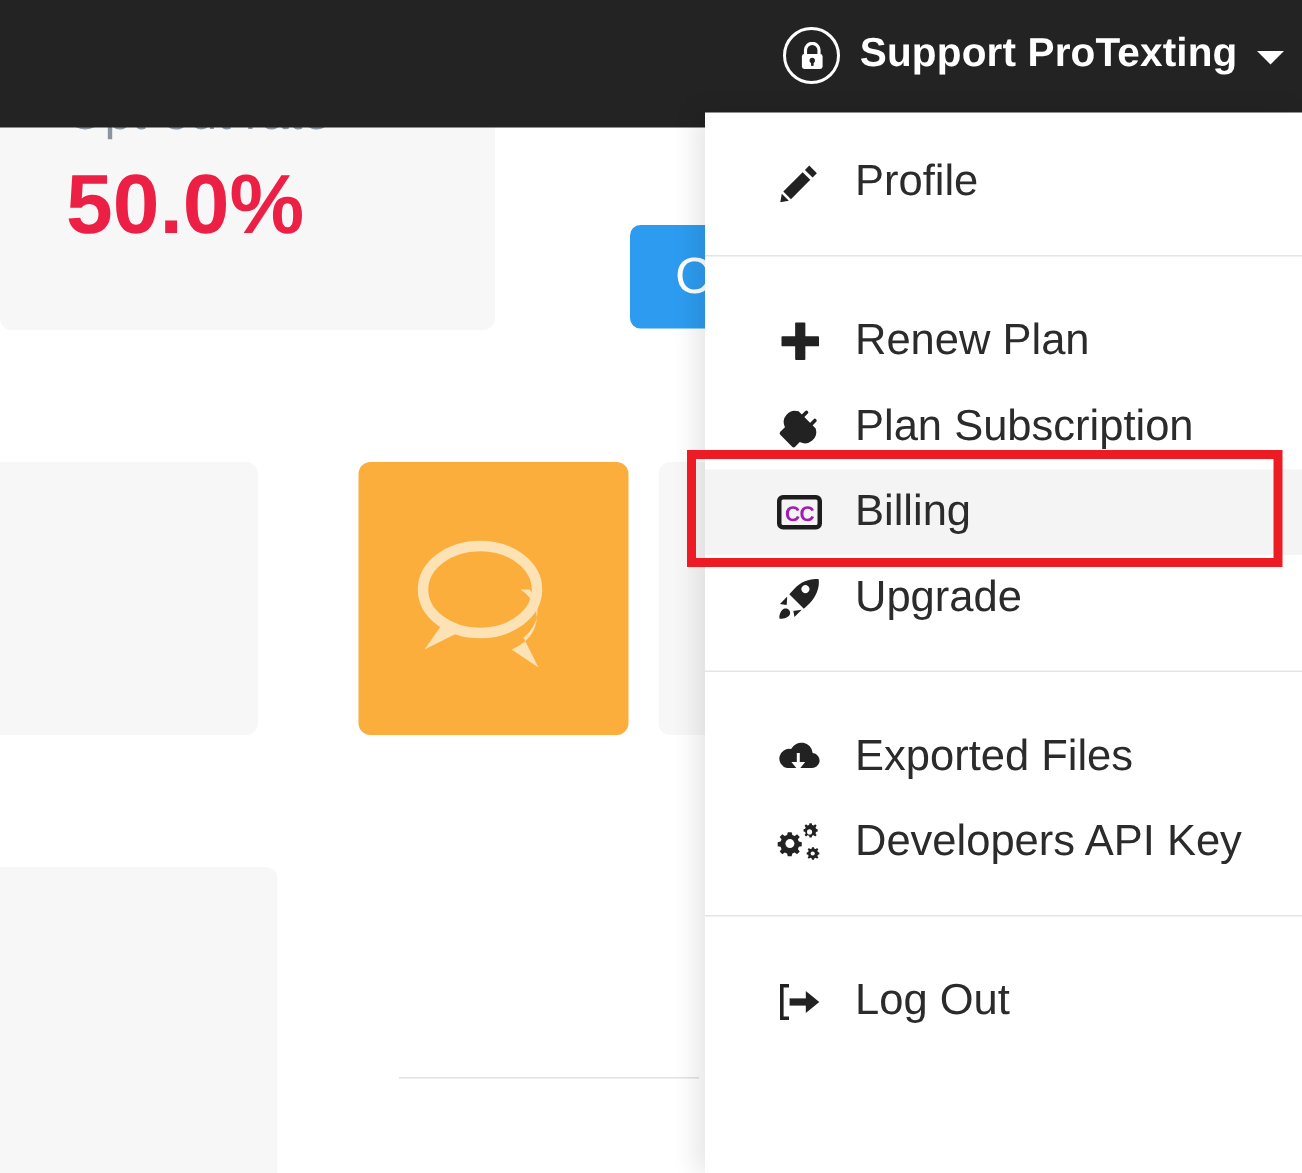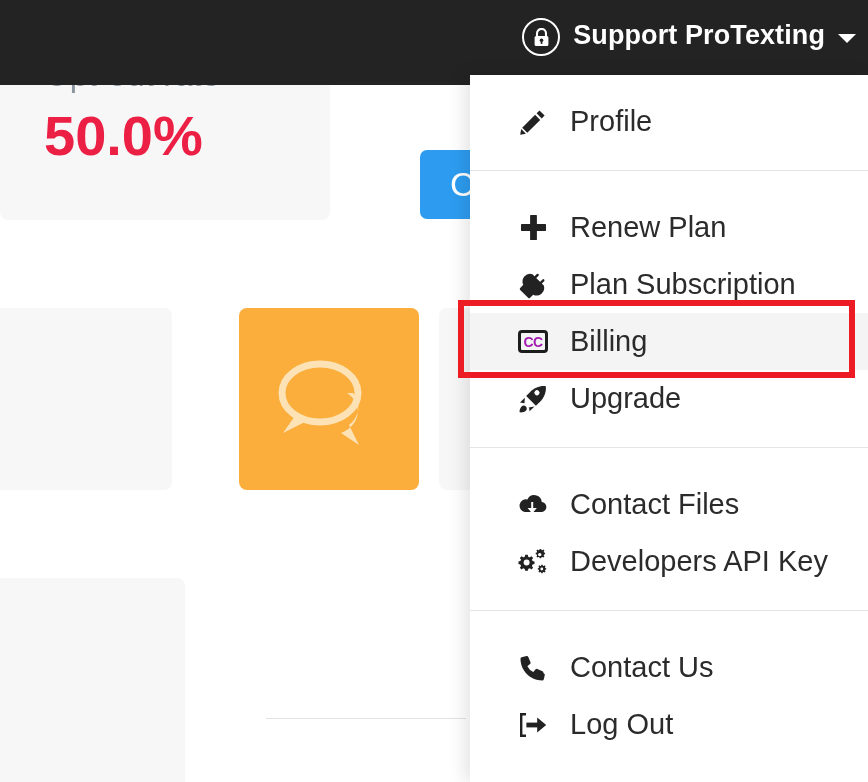--- a/index.html
+++ b/index.html
@@ -376,21 +376,21 @@
   <div class="menu-group">
 
 
     <div class="menu-item">
       <span class="menu-icon">
         <svg width="30" height="24" viewBox="0 0 30 24" fill="#222222">
           <path d="M23.8 9.0 a7.6 7.6 0 0 0 -14.4 -2.6 A6.4 6.4 0 0 0 6.6 19.0 h16.3 a5.0 5.0 0 0 0 0.9 -10.0 Z"></path>
           <path d="M15.2 9.0 v6.0 h3.6 l-4.6 5.6 l-4.6 -5.6 h3.6 v-6.0 Z" fill="#ffffff"></path>
         </svg>
       </span>
-      <span class="menu-label">Contact Files</span>
+      <span class="menu-label">Exported Files</span>
     </div>
 
     <div class="menu-item">
       <span class="menu-icon">
         <svg width="30" height="28" viewBox="0 0 30 28" fill="#222222">
           <path d="M11.0 13.2 l2.0 -0.5 a7.4 7.4 0 0 0 0.7 -1.7 l-1.3 -1.6 l1.9 -1.9 l1.6 1.3 a7.4 7.4 0 0 0 1.7 -0.7 l0.5 -2.0 h2.7 l0.5 2.0 a7.4 7.4 0 0 0 1.7 0.7 l1.6 -1.3 l1.9 1.9 l-1.3 1.6 a7.4 7.4 0 0 0 0.7 1.7 l2.0 0.5 v2.7 l-2.0 0.5 a7.4 7.4 0 0 0 -0.7 1.7 l1.3 1.6 l-1.9 1.9 l-1.6 -1.3 a7.4 7.4 0 0 0 -1.7 0.7 l-0.5 2.0 h-2.7 l-0.5 -2.0 a7.4 7.4 0 0 0 -1.7 -0.7 l-1.6 1.3 l-1.9 -1.9 l1.3 -1.6 a7.4 7.4 0 0 0 -0.7 -1.7 l-2.0 -0.5 Z" transform="translate(-10,1) scale(0.95)"></path>
           <circle cx="8.6" cy="14.4" r="3.0" fill="#ffffff"></circle>
           <path d="M20.6 3.0 l1.2 -0.3 l0.3 -1.2 h1.6 l0.3 1.2 l1.2 0.3 l1.0 -0.8 l1.1 1.1 l-0.8 1.0 l0.3 1.2 l1.2 0.3 v1.6 l-1.2 0.3 l-0.3 1.2 l0.8 1.0 l-1.1 1.1 l-1.0 -0.8 l-1.2 0.3 l-0.3 1.2 h-1.6 l-0.3 -1.2 l-1.2 -0.3 l-1.0 0.8 l-1.1 -1.1 l0.8 -1.0 l-0.3 -1.2 l-1.2 -0.3 v-1.6 l1.2 -0.3 l0.3 -1.2 l-0.8 -1.0 l1.1 -1.1 Z" transform="translate(-0.5,-0.5) scale(0.92) translate(2,0)"></path>
           <circle cx="21.7" cy="6.6" r="1.7" fill="#ffffff"></circle>
           <path d="M20.6 18.0 l1.0 -0.25 l0.25 -1.0 h1.3 l0.25 1.0 l1.0 0.25 l0.8 -0.65 l0.9 0.9 l-0.65 0.8 l0.25 1.0 l1.0 0.25 v1.3 l-1.0 0.25 l-0.25 1.0 l0.65 0.8 l-0.9 0.9 l-0.8 -0.65 l-1.0 0.25 l-0.25 1.0 h-1.3 l-0.25 -1.0 l-1.0 -0.25 l-0.8 0.65 l-0.9 -0.9 l0.65 -0.8 l-0.25 -1.0 l-1.0 -0.25 v-1.3 l1.0 -0.25 l0.25 -1.0 l-0.65 -0.8 l0.9 -0.9 Z" transform="translate(1.5,0)"></path>
@@ -400,28 +400,20 @@
       <span class="menu-label">Developers API Key</span>
     </div>
   </div>
 
   <div class="pad-top-20"></div>
   <div class="menu-divider"></div>
   <div class="pad-top-28"></div>
 
   <div class="menu-group">
 
-    <div class="menu-item">
-      <span class="menu-icon">
-        <svg width="26" height="26" viewBox="0 0 26 26" fill="#222222">
-          <path d="M24.9 19.5 l-1.1 4.8 a1.6 1.6 0 0 1 -1.6 1.2 C10.3 25.5 0.5 15.7 0.5 3.8 a1.6 1.6 0 0 1 1.2 -1.6 L6.5 1.1 a1.6 1.6 0 0 1 1.8 0.9 l2.2 5.2 a1.6 1.6 0 0 1 -0.5 1.9 l-2.6 2.1 a12.4 12.4 0 0 0 5.9 5.9 l2.1 -2.6 a1.6 1.6 0 0 1 1.9 -0.5 l5.2 2.2 a1.6 1.6 0 0 1 0.9 1.8 Z"></path>
-        </svg>
-      </span>
-      <span class="menu-label">Contact Us</span>
-    </div>
 
     <div class="menu-item">
       <span class="menu-icon">
         <svg width="28" height="26" viewBox="0 0 28 26" fill="#222222">
           <path d="M1.0 1.0 h6.0 v2.4 h-3.6 v19.2 h3.6 v2.4 h-6.0 Z"></path>
           <rect x="7.4" y="10.6" width="12.4" height="4.8"></rect>
           <path d="M18.2 5.6 L27.2 13.0 L18.2 20.4 Z"></path>
         </svg>
       </span>
       <span class="menu-label">Log Out</span>

